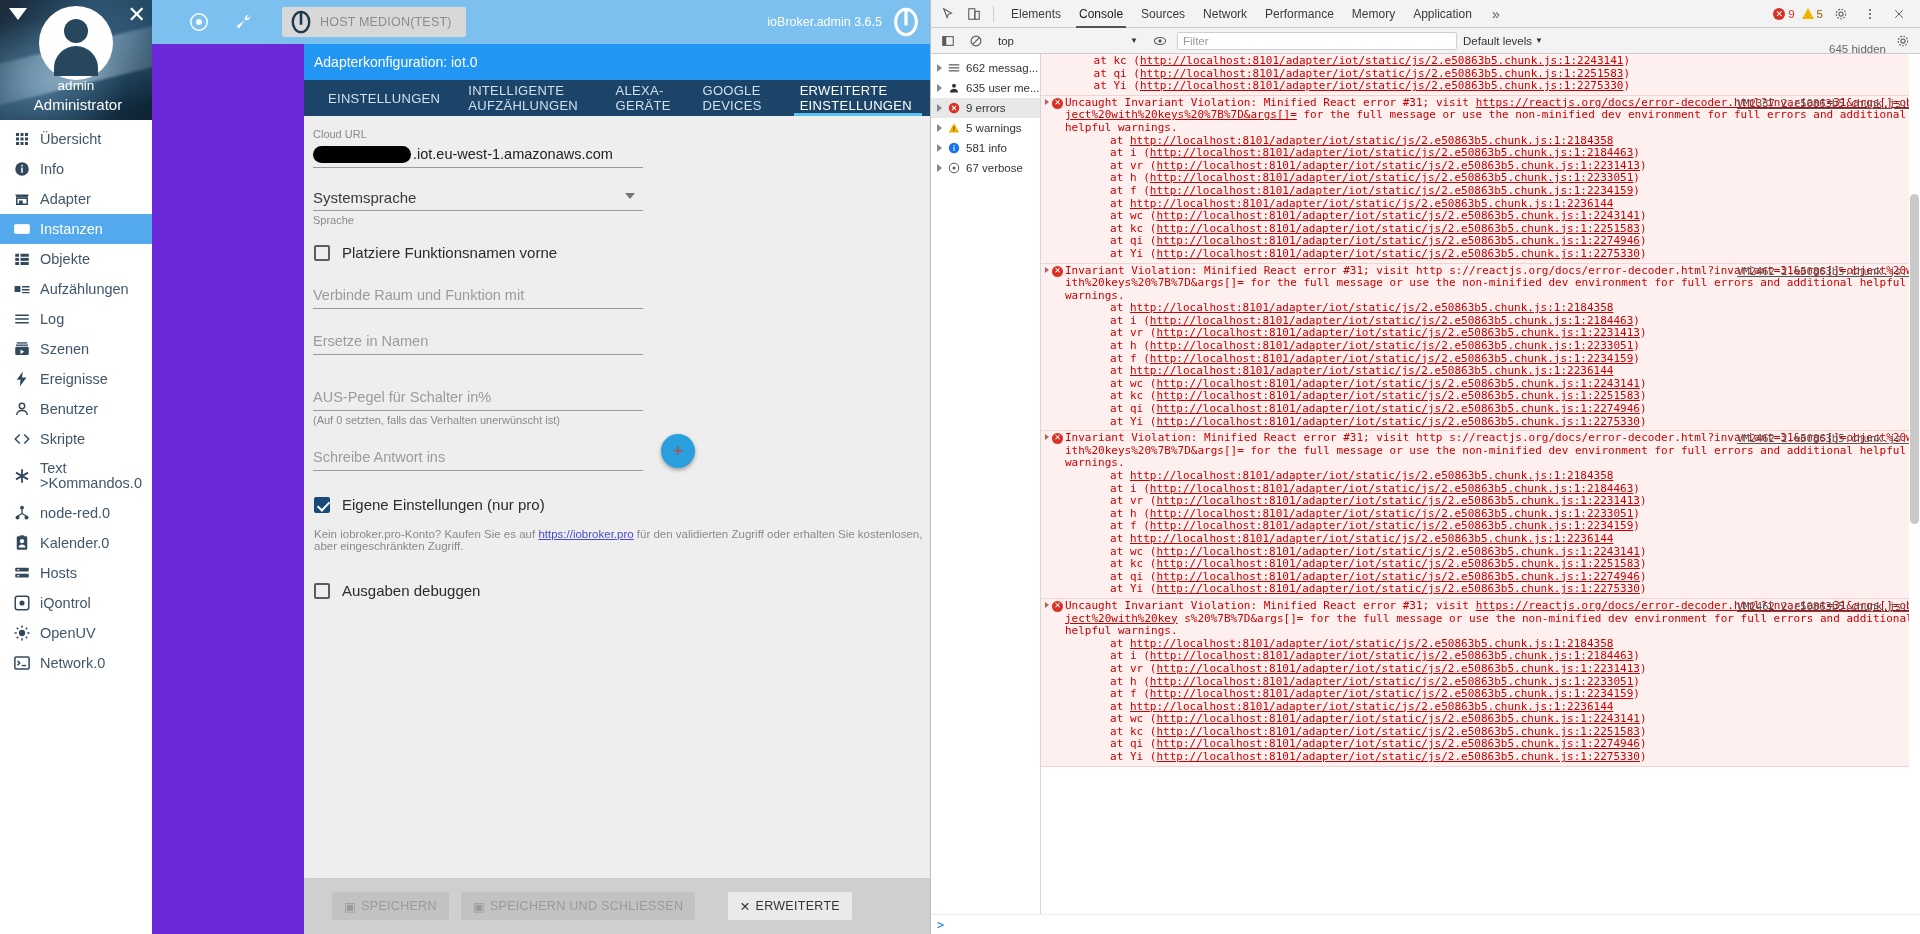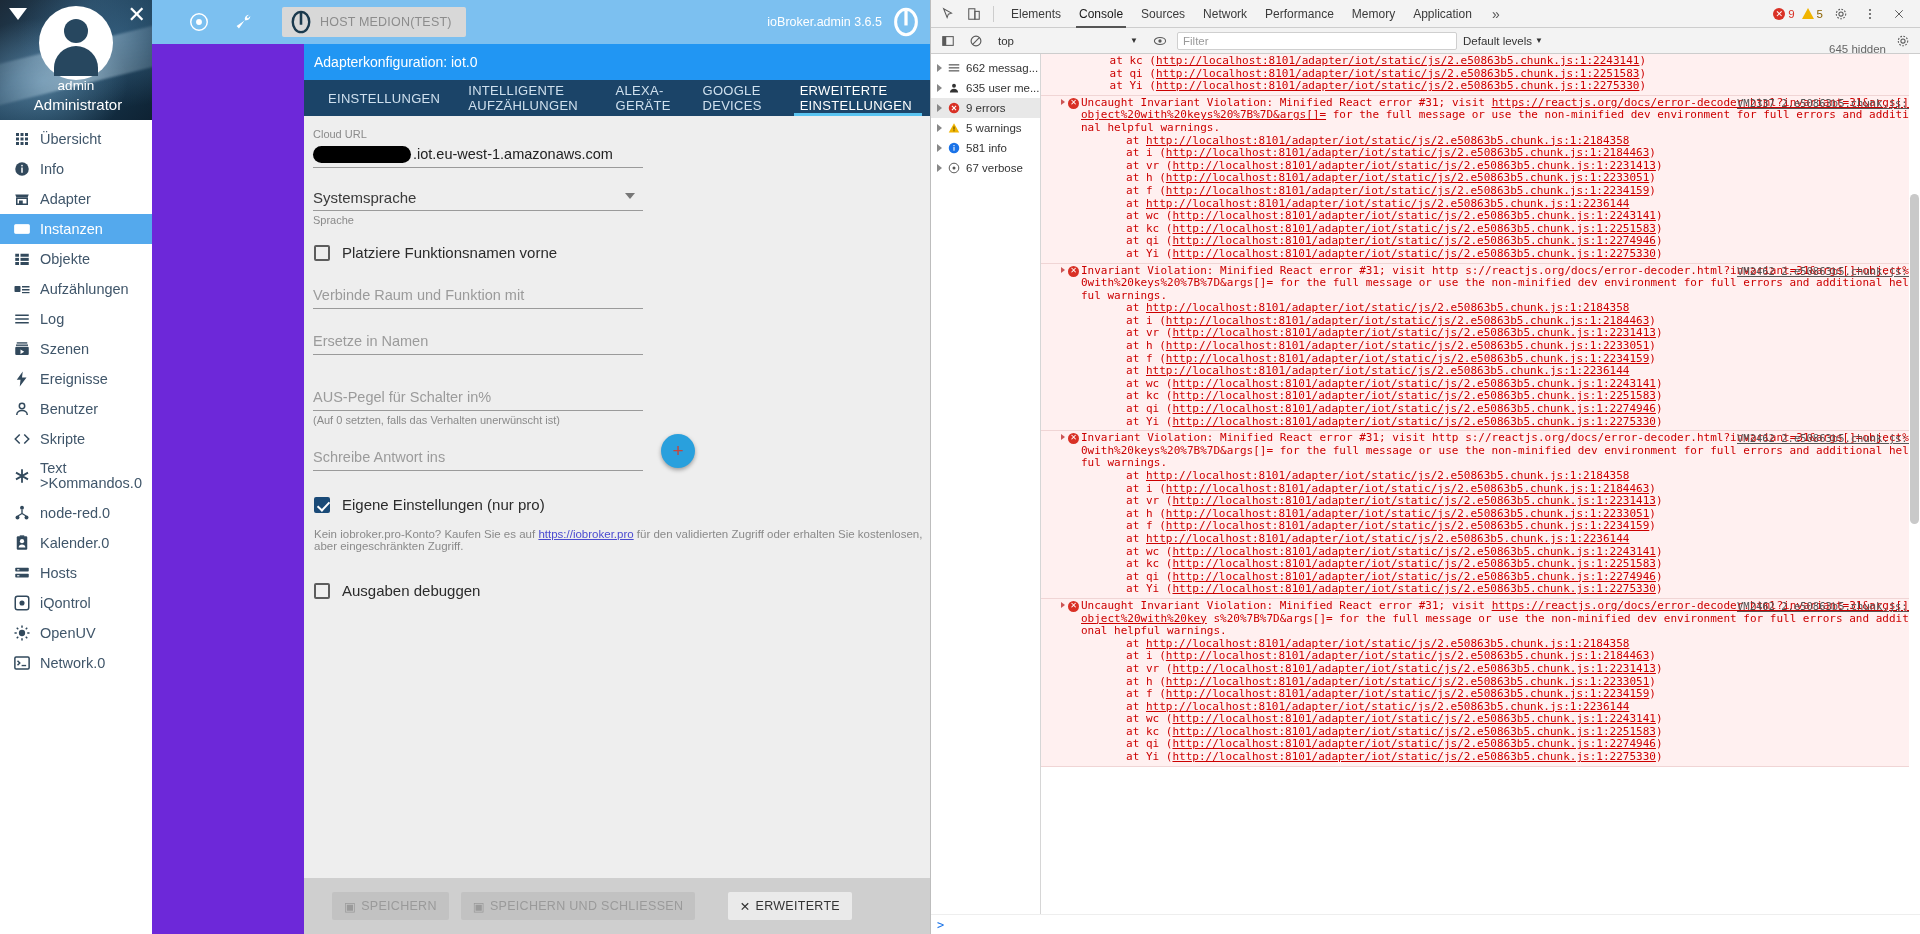--- a/index.html
+++ b/index.html
@@ -113,21 +113,21 @@
   .hidden-count { font-size:11.5px; color:#666;margin-top:17px; }
 
   .dt-body { flex:1; display:flex; min-height:0; }
   .dt-side { width:110px; border-right:1px solid #d6d6d6; background:#fff; padding-top:4px; flex:0 0 110px;}
   .grp { height:20px; display:flex; align-items:center; gap:5px; padding-left:6px; font-size:11.5px; color:#333; cursor:pointer; white-space:nowrap; overflow:hidden;}
   .grp.sel { background:#e8e8e8; }
   .grp .arw { width:0;height:0;border-top:4px solid transparent;border-bottom:4px solid transparent;border-left:5px solid #888; flex:0 0 5px;}
   .gico { width:14px;height:14px;flex:0 0 14px;display:flex;align-items:center;justify-content:center;}
 
   .dt-console { flex:1; overflow:hidden; position:relative; font-family:"DejaVu Sans Mono", monospace; font-size:11px; line-height:12.6px; }
-  .msg { border-bottom:1px solid #f0d5d5; padding:1px 0 2px 16px; display:flex; position:relative;}
+  .msg { border-bottom:1px solid #f0d5d5; padding:1px 0 2px 0; display:flex; position:relative;}
   .msg.err { background:#fff0f0; color:#c00; }
   .msg .marw { width:11px; flex:0 0 11px; display:flex; align-items:flex-start; justify-content:center; padding-top:2px;}
   .msg .marw i { width:0;height:0;border-top:3.5px solid transparent;border-bottom:3.5px solid transparent;border-left:4.5px solid #c55; display:block;}
   .msg .mico { width:13px; flex:0 0 13px; padding-top:1px;}
   .errdot { width:11px;height:11px;border-radius:50%;background:#d93025;color:#fff;font-size:8px;display:flex;align-items:center;justify-content:center;font-family:"Liberation Sans",sans-serif;}
   .msg .mtxt { flex:1; white-space:pre-wrap; word-break:break-all; padding-right:4px;}
   .msg .msrc { position:absolute; right:6px; top:1px; color:#555; text-decoration:underline; white-space:nowrap; font-size:10.5px;}
   .lnk { text-decoration:underline; color:#c00;}
   .ind { padding-left:2.6em; display:block;}
   .ind2 { padding-left:4.1em; display:block;}

